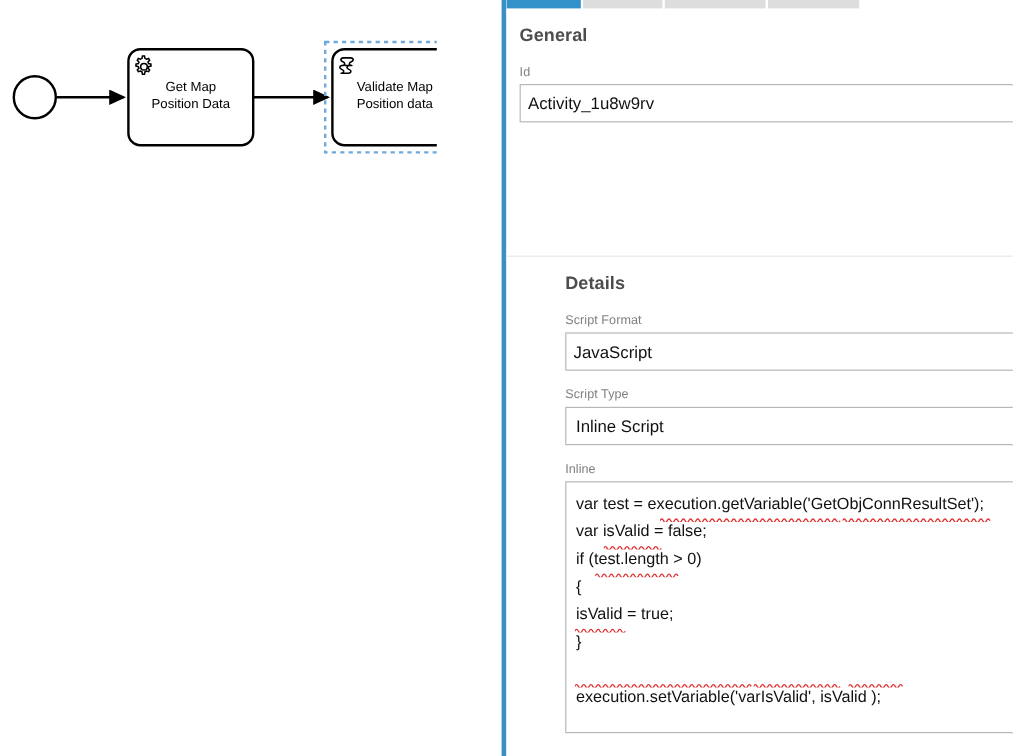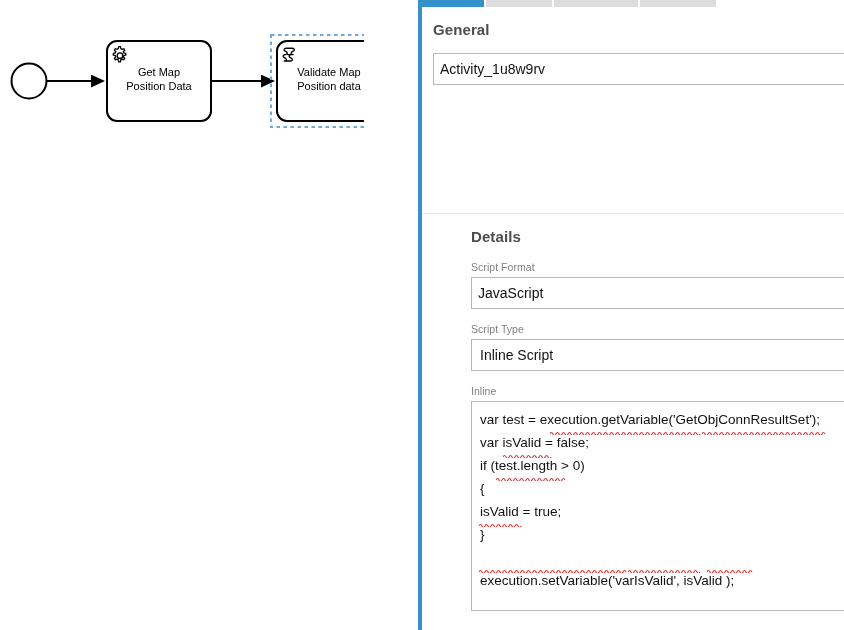--- a/index.html
+++ b/index.html
@@ -254,20 +254,21 @@
     <div class="tab t3"></div>
     <div class="tab t4"></div>
   </div>
 
   <div class="section-divider"></div>
 
   <div class="group" id="group-general">
     <h2 class="group-title">General</h2>
 
     <div class="field">
+      <label class="field-label">Id</label>
       <input class="field-input" type="text" value="Activity_1u8w9rv" style="">
     </div>
 
   </div>
 
   <div class="group" id="group-details">
     <h2 class="group-title">Details</h2>
 
     <div class="field">
       <label class="field-label">Script Format</label>

